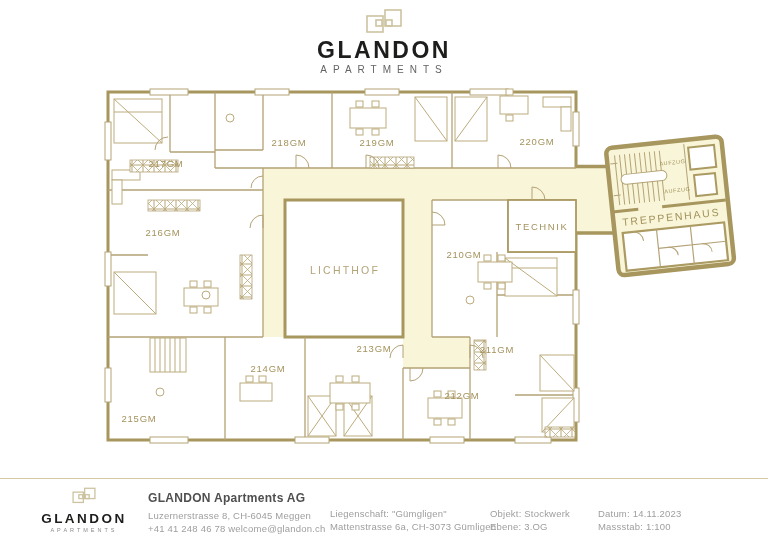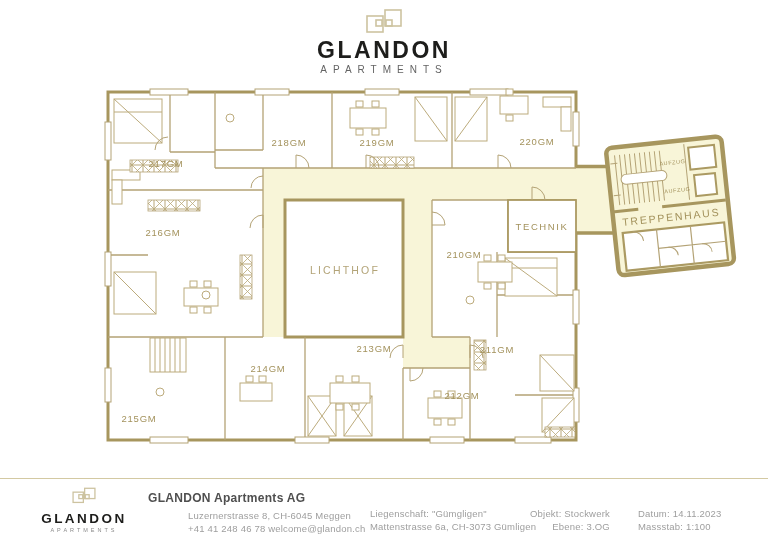--- a/index.html
+++ b/index.html
@@ -22,24 +22,24 @@
   .aufzug-label { font-size:5.5px; letter-spacing:0.6px; fill:#a3925c; text-anchor:end; }
 
   
   .footer { position:absolute; left:0; top:478px; width:768px; height:65px; border-top:1px solid #d3c9a2; }
   .f-logo { position:absolute; left:38px; top:8px; width:92px; text-align:center; }
   .f-brand-name { font-size:13.5px; font-weight:700; letter-spacing:2.5px; color:#1d1d1b; margin-top:2px; }
   .f-brand-tag  { font-size:5.5px; letter-spacing:3px; color:#8a8a8a; margin-top:1px; }
   .f-col { position:absolute; top:12px; }
   .f-company  { left:148px; }
   .f-property { left:330px; top:28px; }
-  .f-object   { left:490px; top:28px;text-align:right; }
+  .f-object   { left:490px; top:28px; }
   .f-meta     { left:598px; top:28px; }
   .f-name { font-size:12px; font-weight:700; color:#4f4f4f; letter-spacing:0.3px; margin-bottom:4px; }
-  .f-line { font-size:9.5px; color:#9e9e9e; line-height:13px; letter-spacing:0.2px;margin-left:40px; }
+  .f-line { font-size:9.5px; color:#9e9e9e; line-height:13px; letter-spacing:0.2px; }
 </style>
 </head>
 <body>
 
 <div class="page">
 
   <div class="header">
     <svg class="logo-icon" width="40" height="28" viewBox="0 0 40 28">
       <g fill="none" stroke="#cdc3a0" stroke-width="1.6">
         <rect x="3" y="8" width="16" height="16"></rect>

